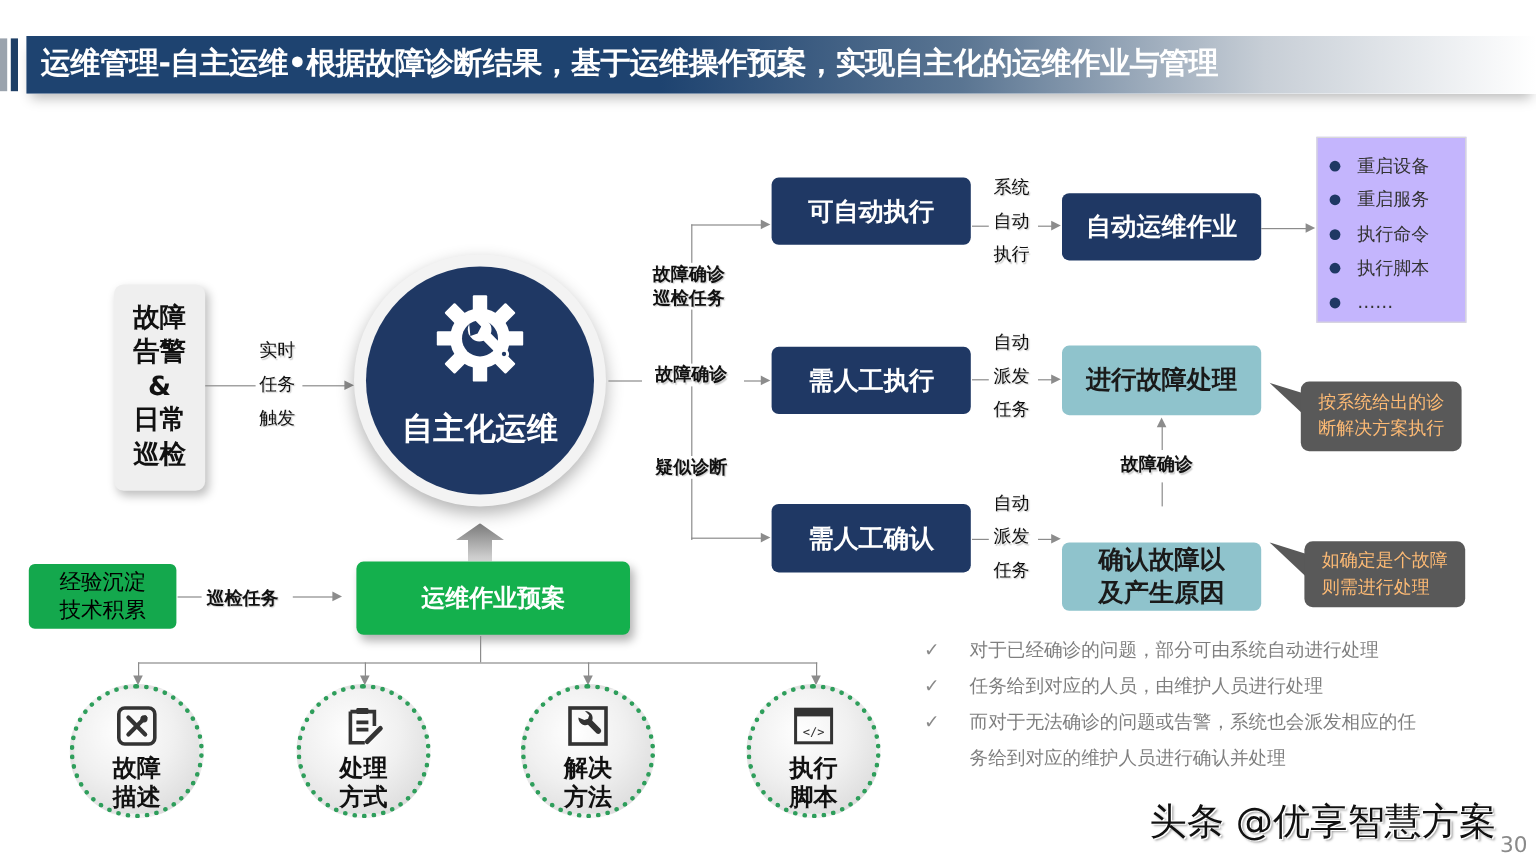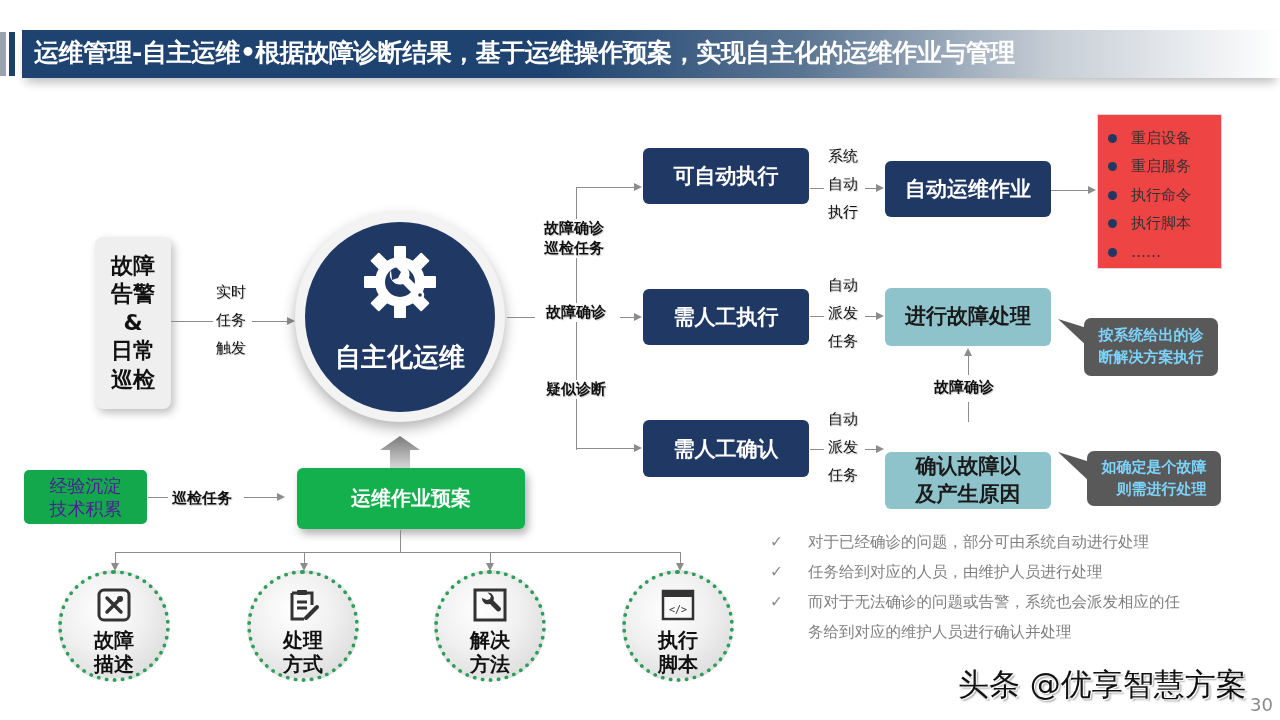--- a/index.html
+++ b/index.html
@@ -13,22 +13,22 @@
   .hdr { left: 22px; top: 30px; width: 1258px; height: 48px;
          background: linear-gradient(90deg, #1e4370 0%, #1e4370 42%, #5a7592 62%, #c7ced6 82%, #ffffff 100%);
          box-shadow: 0 8px 10px -4px rgba(0,0,0,0.28); }
   .hdr-title { left: 34px; top: 36px; font-size: 25px; font-weight: bold; color: #ffffff; white-space: nowrap; letter-spacing: -0.5px; }
 
   
   .navy-box { background: #1f3864; color: #fff; border-radius: 6px; font-weight: bold; font-size: 21px;
               display: flex; align-items: center; justify-content: center; text-align: center; }
   .teal-box { background: #8fc3cc; color: #1a1a1a; border-radius: 6px; font-weight: bold; font-size: 21px;
               display: flex; align-items: center; justify-content: center; text-align: center; line-height: 1.3; }
-  .callout { background: #595959; color: #7dd3fc; border-radius: 7px; font-size: 15px; line-height: 1.45;
-             display: flex; align-items: center; justify-content: center; text-align: right; font-weight: bold; }
+  .callout { background: #595959; color: #fdba74; border-radius: 7px; font-size: 15px; line-height: 1.45;
+             display: flex; align-items: center; justify-content: center; text-align: left; }
   .lbl { font-size: 15px; font-weight: bold; color: #111; text-shadow: 1px 1px 1px rgba(0,0,0,0.2); white-space: nowrap; }
   .lbl-col { display: flex; flex-direction: column; align-items: center; gap: 7px; font-size: 15px; font-weight: normal; color: #111; text-shadow: 1px 1px 1px rgba(0,0,0,0.2); }
 
   
   .hl { height: 1px; background: #8c8c8c; }
   .vl { width: 1px; background: #8c8c8c; }
   .arrow-r { width: 0; height: 0; border-top: 4px solid transparent; border-bottom: 4px solid transparent; border-left: 8px solid #8c8c8c; }
   .arrow-d { width: 0; height: 0; border-left: 4px solid transparent; border-right: 4px solid transparent; border-top: 8px solid #8c8c8c; }
   .arrow-u { width: 0; height: 0; border-left: 4px solid transparent; border-right: 4px solid transparent; border-bottom: 8px solid #8c8c8c; }
 
@@ -40,35 +40,35 @@
   
   .circle-outer { left: 295px; top: 212px; width: 210px; height: 210px; border-radius: 50%; background: #f3f3f3;
                   box-shadow: 0 6px 14px rgba(0,0,0,0.3); }
   .circle-inner { left: 305px; top: 222px; width: 190px; height: 190px; border-radius: 50%; background: #1f3864; }
   .circle-text { left: 305px; top: 340px; width: 190px; text-align: center; color: #fff; font-size: 26px; font-weight: bold; }
 
   
   .up-arrow { left: 380px; top: 436px; width: 40px; height: 32px; }
 
   
-  .green-small { left: 24px; top: 470px; width: 123px; height: 54px; background: #14a84d; color: #4c1d95; border-radius: 5px;
+  .green-small { left: 24px; top: 470px; width: 123px; height: 54px; background: #14a84d; color: #000000; border-radius: 5px;
                  font-size: 18px; line-height: 1.3; display: flex; align-items: center; justify-content: center; text-align: center; }
   .green-main { left: 286px; top: 468px; width: 228px; height: 61px; background: #14b04d; color: #fff; border-radius: 6px;
                 font-size: 20px; font-weight: bold; display: flex; align-items: center; justify-content: center;
                 box-shadow: 3px 5px 8px rgba(0,0,0,0.3); margin-left: 11px; }
 
   
   .bc { width: 112px; height: 112px; border-radius: 50%;
         background: radial-gradient(circle at 40% 35%, #ffffff 0%, #f0f0f0 45%, #d4d4d4 100%);
         border: 4px dotted #2e9e5b; display: flex; flex-direction: column; align-items: center; padding-top: 14px; }
   .bc-icon { width: 34px; height: 34px; }
   .bc-text { font-size: 20px; font-weight: bold; color: #111; text-align: center; line-height: 1.2; margin-top: 6px; }
 
   
-  .list-box { left: 1097px; top: 114px; width: 125px; height: 155px; border: 1px solid #d9d9d9; background: #ef4444; padding: 9px 0 0 10px; }
+  .list-box { left: 1097px; top: 114px; width: 125px; height: 155px; border: 1px solid #d9d9d9; background: #c4b5fd; padding: 9px 0 0 10px; }
   .list-item { display: flex; align-items: center; height: 28.5px; font-size: 15px; color: #333; }
   .dot { width: 9px; height: 9px; border-radius: 50%; background: #1f3864; margin-right: 14px; }
 
   
   .notes { left: 770px; top: 527px; width: 460px; font-size: 15.5px; color: #7f7f7f; line-height: 30px; }
   .note { display: flex; }
   .check { width: 38px; flex: none; color: #8a8a8a; }
   .watermark { left: 958px; top: 664px; font-size: 31px; color: #111; white-space: nowrap;
                text-shadow: 1px 1px 0 #fff, -1px -1px 0 #fff, 2px 2px 2px rgba(0,0,0,0.4); }
   .page-num { left: 1250px; top: 694px; font-size: 18px; color: #8a8a8a; }

